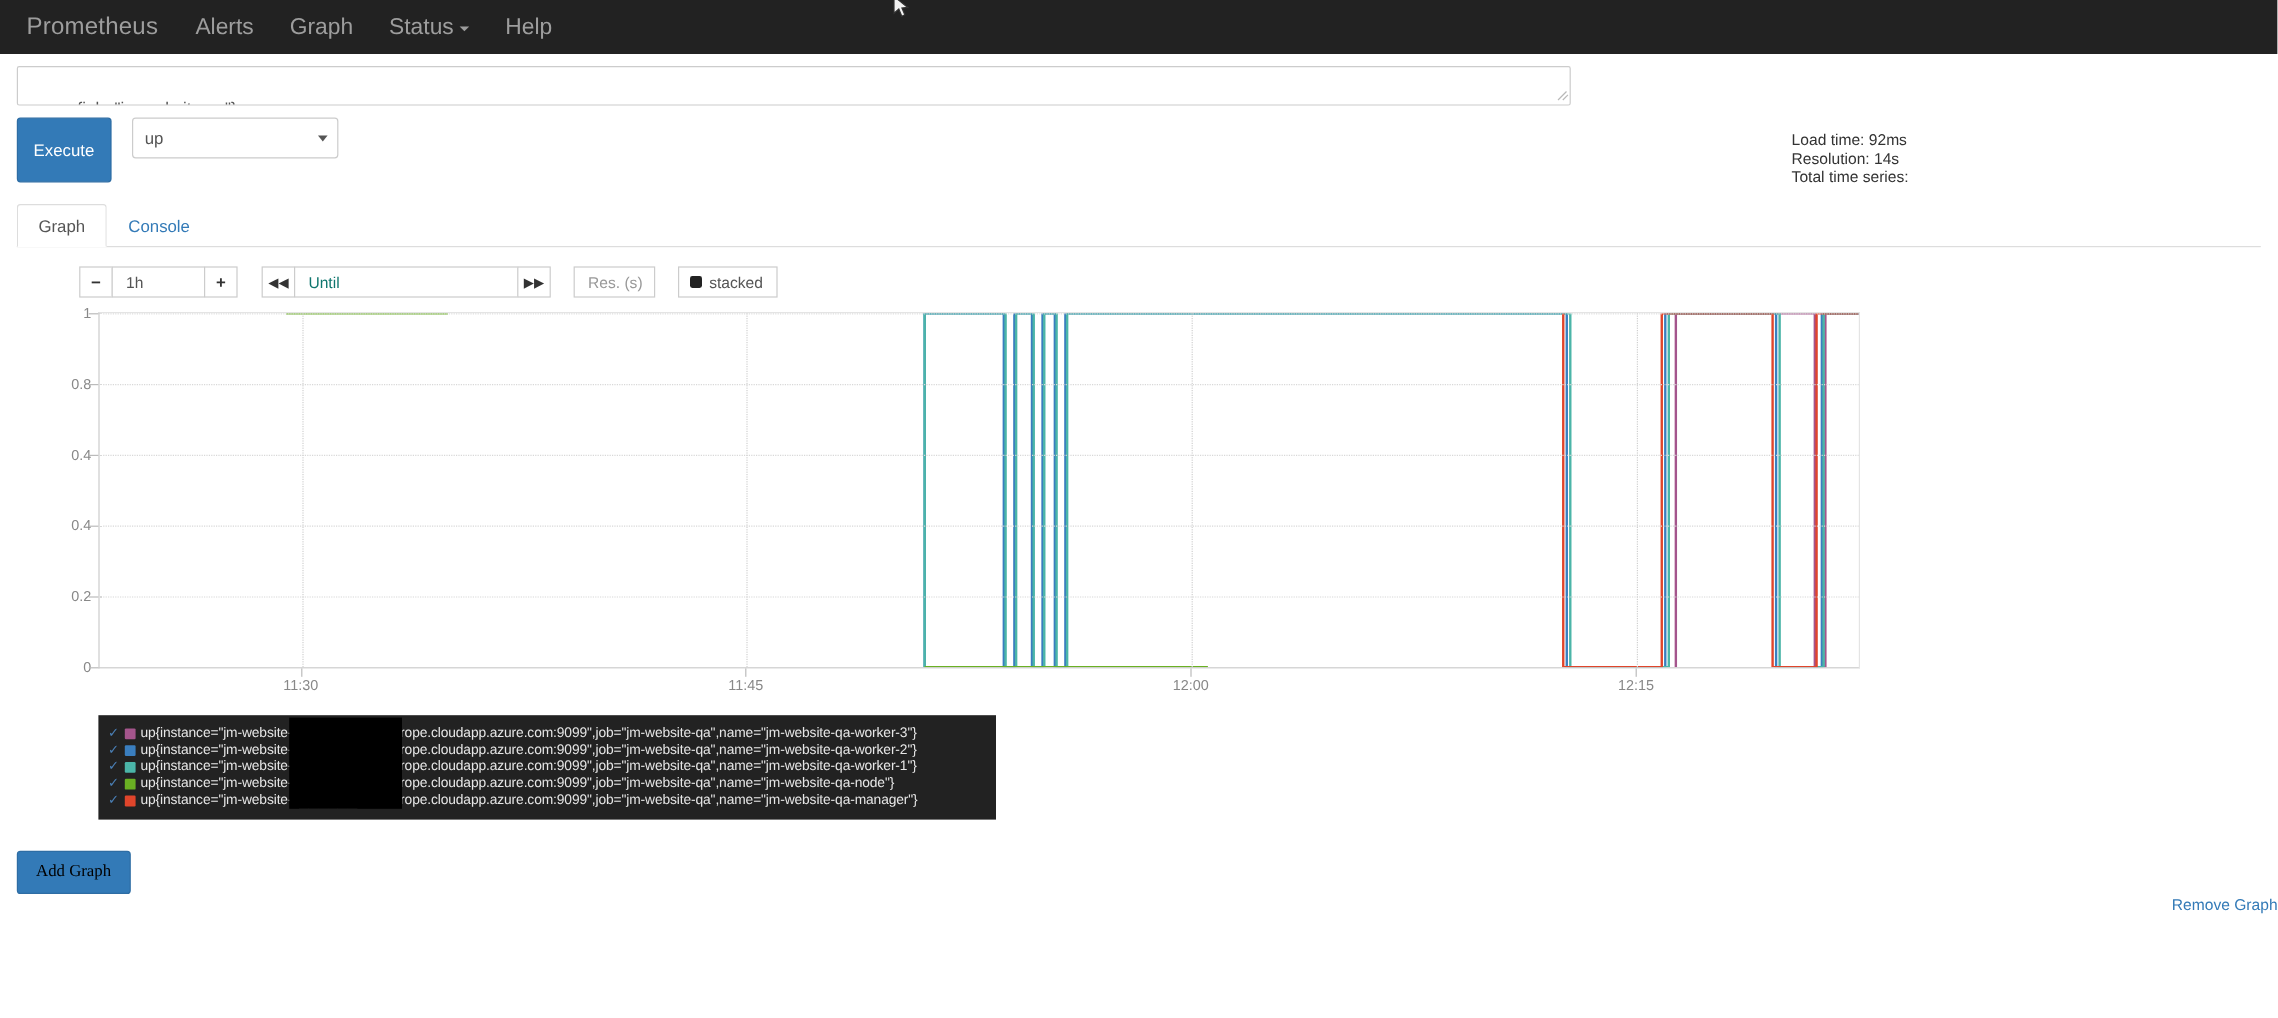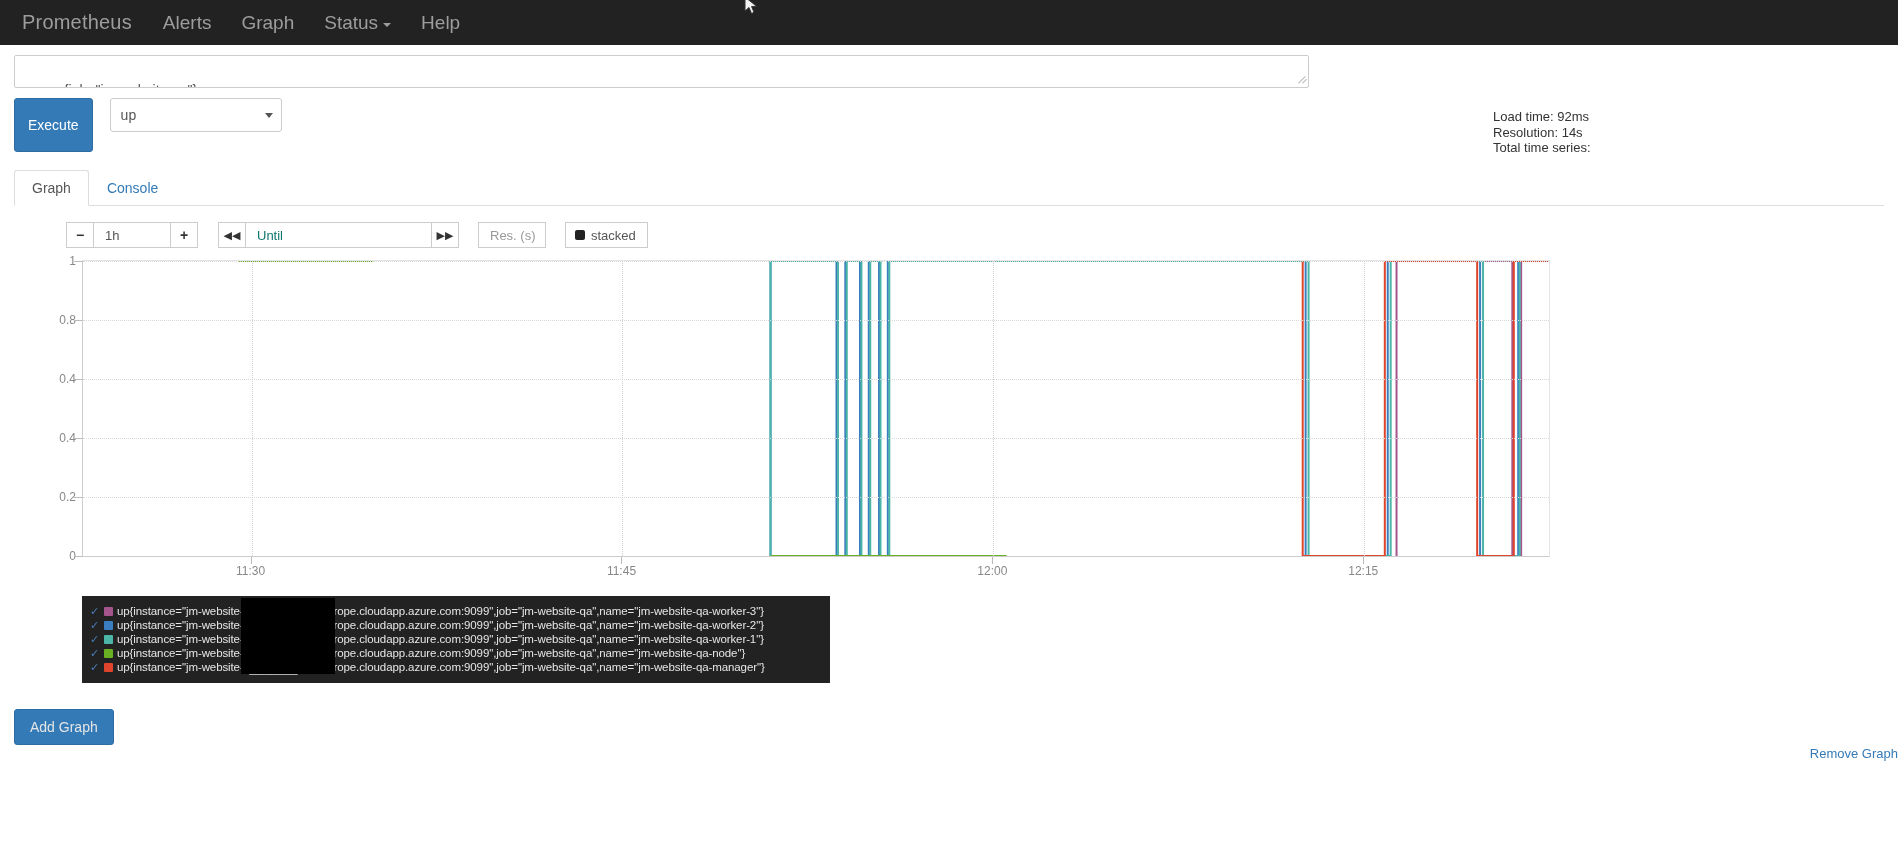--- a/index.html
+++ b/index.html
@@ -335,26 +335,26 @@
     font-size: 13px;
     cursor: pointer;
     white-space: nowrap;
     text-align: right;
   }
   .btn-add-graph {
     margin-top: 26px;
     margin-left: 0px;
     background: #337ab7;
     border: 1px solid #2e6da4;
-    color: #e5e5e5;
+    color: #000000;
     font-size: 14px;
     padding: 9px 15px;
     border-radius: 3px;
     cursor: pointer;
-    font-family: Liberation Sans, sans-serif;
+    font-family: Liberation Serif, serif;
     display: inline-block;
   }
 </style>
 </head>
 <body>
 
 <div class="navbar">
   <div class="brand">Prometheus</div>
   <div class="nav-link">Alerts</div>
   <div class="nav-link">Graph</div>

